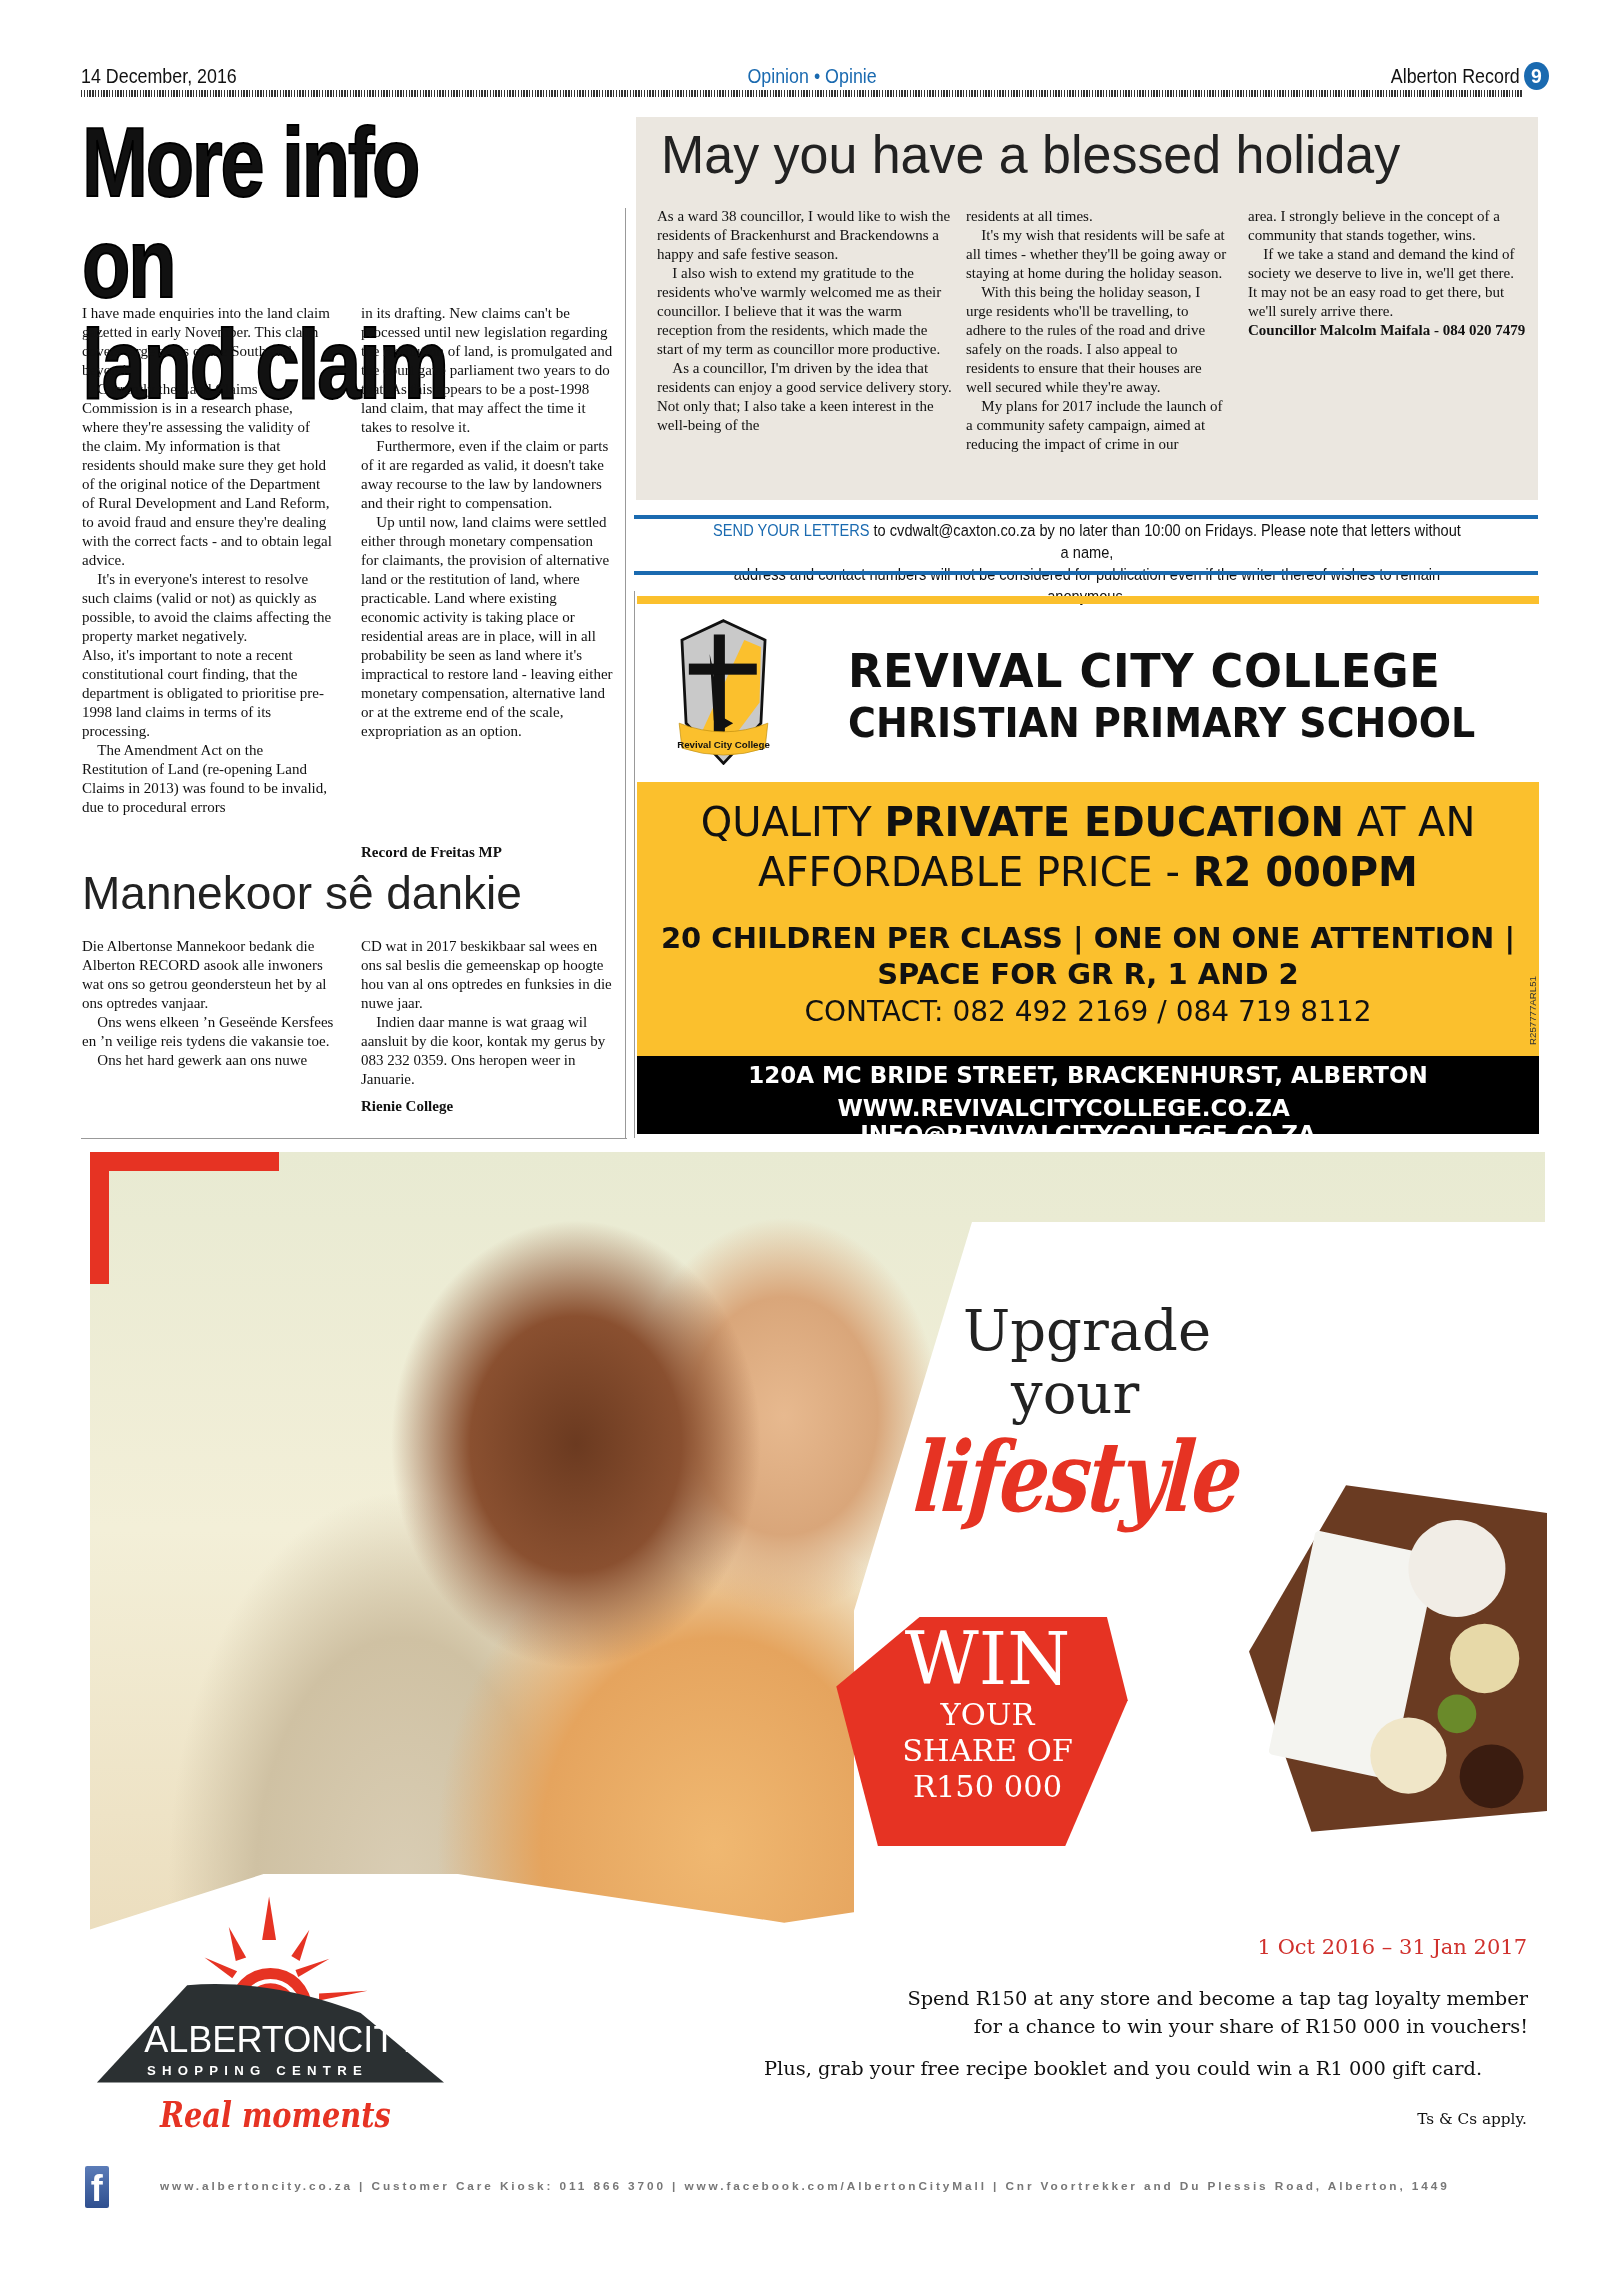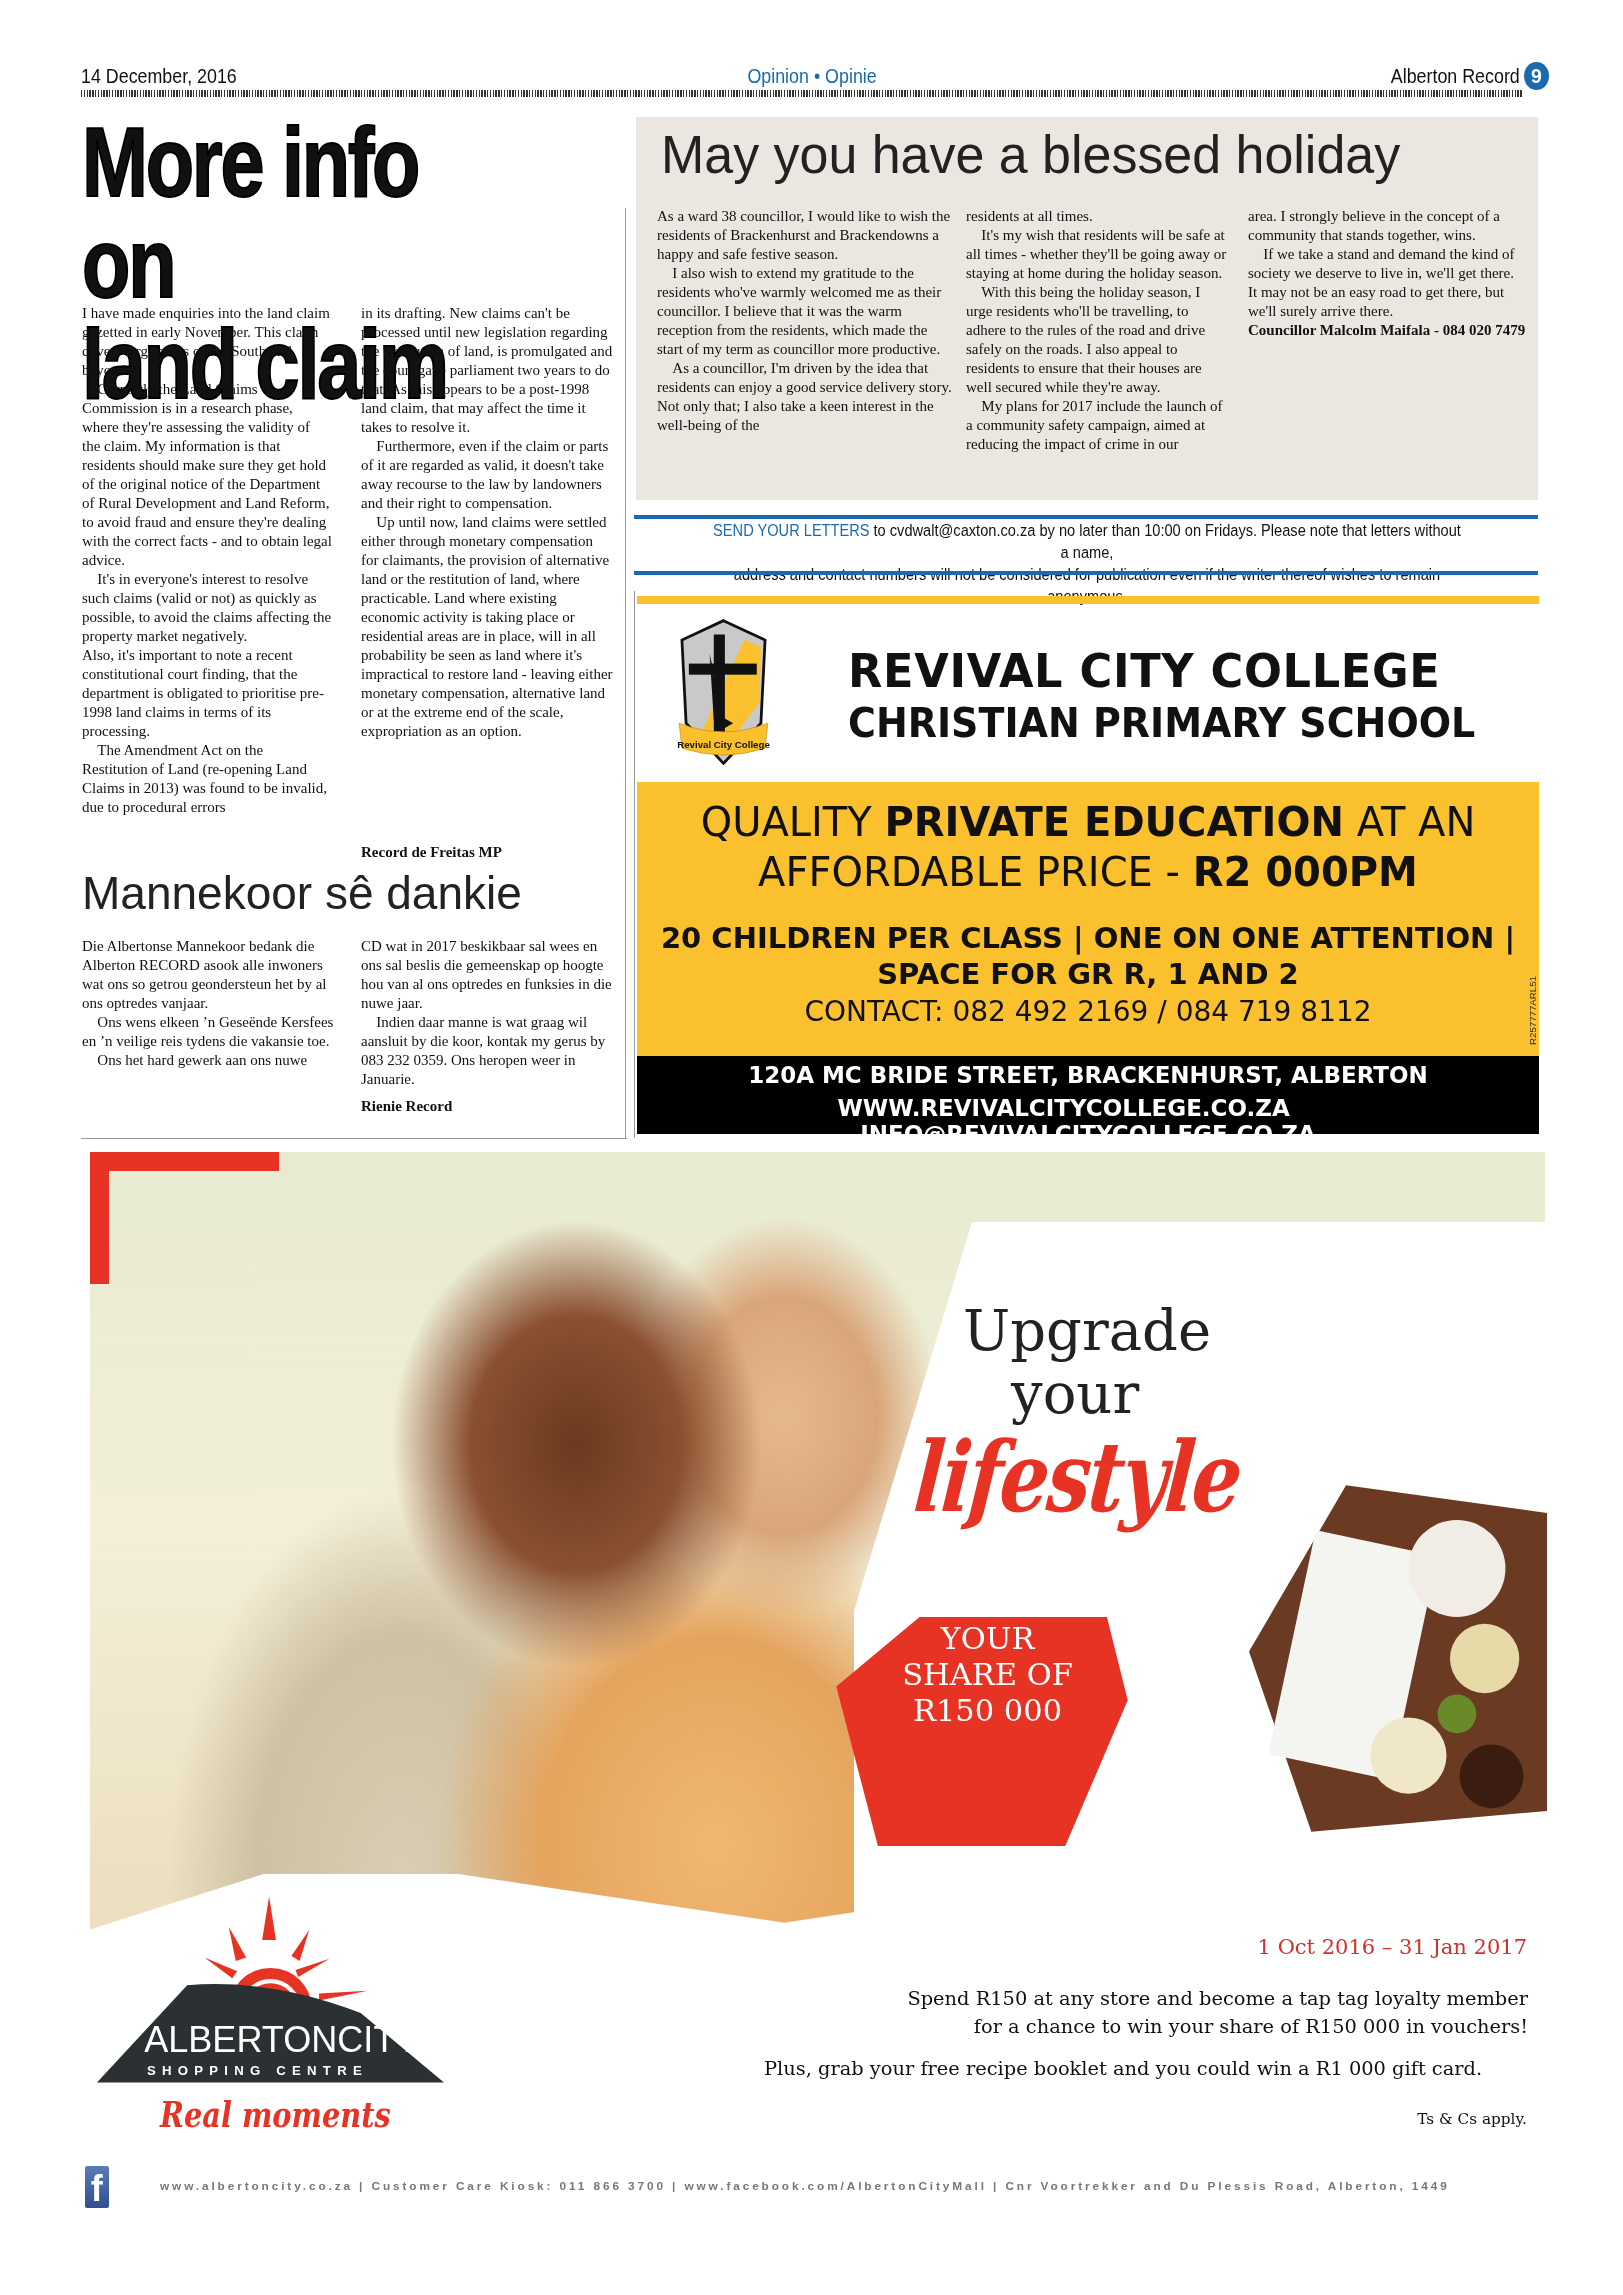--- a/index.html
+++ b/index.html
@@ -111,21 +111,21 @@
 <div class="abs mk-title">Mannekoor sê dankie</div>
 <div class="abs col mk-c1">
     <p>Die Albertonse Mannekoor bedank die Alberton RECORD asook alle inwoners wat ons so getrou geondersteun het by al ons optredes vanjaar.</p>
     <p class="ind">Ons wens elkeen ’n Geseënde Kersfees en ’n veilige reis tydens die vakansie toe.</p>
     <p class="ind">Ons het hard gewerk aan ons nuwe</p>
   </div>
 <div class="abs col mk-c2">
     <p>CD wat in 2017 beskikbaar sal wees en ons sal beslis die gemeenskap op hoogte hou van al ons optredes en funksies in die nuwe jaar.</p>
     <p class="ind">Indien daar manne is wat graag wil aansluit by die koor, kontak my gerus by 083 232 0359. Ons heropen weer in Januarie.</p>
   </div>
-<div class="abs col" style="left:361px;top:1097px;width:257px"><span class="sig">Rienie Record</span></div>
+<div class="abs col" style="left:361px;top:1097px;width:257px"><span class="sig">Rienie College</span></div>
 <div class="abs vrule"></div>
 <div class="abs mk-bottom"></div>
 
 <div class="abs cb"></div>
 <div class="abs cb-title">May you have a blessed holiday</div>
 <div class="abs col cb-c1">
     <p>As a ward 38 councillor, I would like to wish the residents of Brackenhurst and Brackendowns a happy and safe festive season.</p>
     <p class="ind">I also wish to extend my gratitude to the residents who've warmly welcomed me as their councillor. I believe that it was the warm reception from the residents, which made the start of my term as councillor more productive.</p>
     <p class="ind">As a councillor, I'm driven by the idea that residents can enjoy a good service delivery story. Not only that; I also take a keen interest in the well-being of the</p>
   </div>
@@ -197,20 +197,21 @@
   <circle cx="350" cy="420" r="46" fill="#3a1c10"></circle>
   <circle cx="300" cy="330" r="28" fill="#6a8a2a"></circle>
 </svg>
 <div class="abs ac-up">Upgrade</div>
 <div class="abs ac-your">your</div>
 <div class="abs ac-life">lifestyle</div>
 <svg class="abs ac-win" style="left:836px;top:1617px;width:292px;height:229px" viewBox="0 0 420 330">
   <polygon points="120,0 390,0 420,120 330,330 60,330 0,100" fill="#e63323"></polygon>
 </svg>
 <div class="abs ac-wintxt">
+  <div class="ac-w1">WIN</div>
   <div class="ac-w2">YOUR</div>
   <div class="ac-w2">SHARE OF</div>
   <div class="ac-w2">R150 000</div>
 </div>
 <svg class="abs ac-white" viewBox="0 0 2096 400" preserveAspectRatio="none">
   <polygon points="0,80 250,0 530,0 1000,70 1200,40 1300,0 2096,0 2096,400 0,400" fill="#fff"></polygon>
 </svg>
 <svg class="abs ac-logo" viewBox="0 0 510 400">
   <polygon points="250,0 510,300 0,300" fill="#fff"></polygon>
   <g fill="#e63323">

